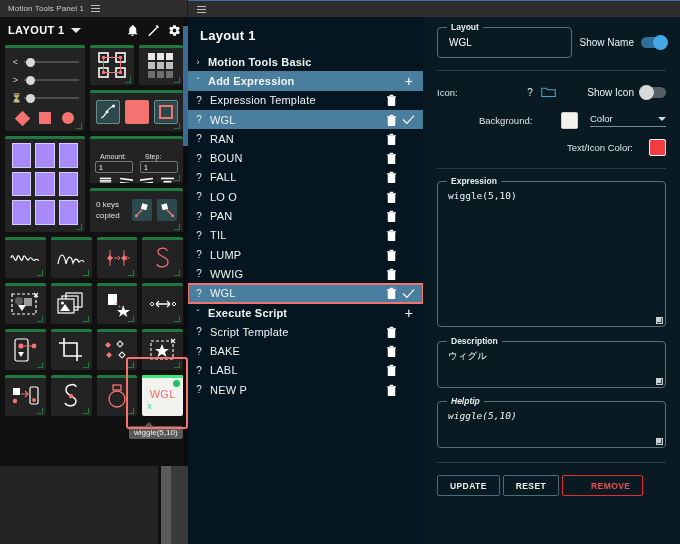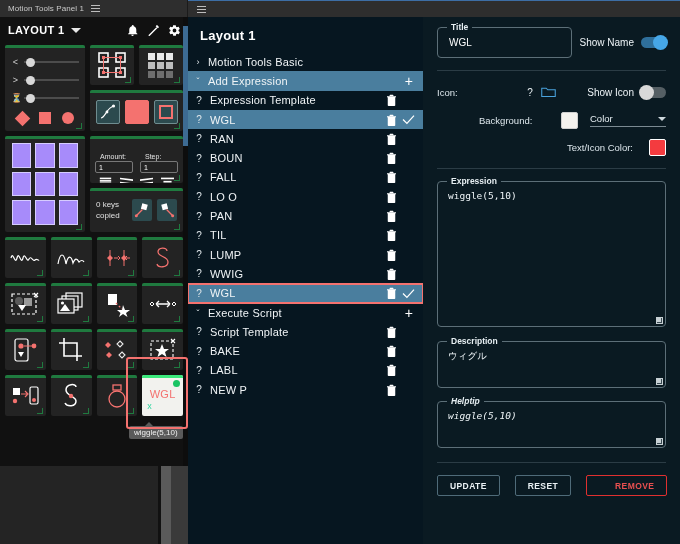--- a/index.html
+++ b/index.html
@@ -108,21 +108,21 @@
   .lp-scrollthumb { position:absolute; left:183px; top:26px; width:5px; height:120px; background:#3d6b93; }
 
   
   .mid-panel { position:absolute; left:188px; top:17px; width:235px; height:527px; background:#061620; overflow:hidden; }
   .mid-title { font-size:13px; font-weight:bold; color:#ffffff; padding:11px 0 9px 12px; letter-spacing:.3px; }
   .mlist { }
   .mrow { display:flex; align-items:center; height:19.3px; padding-right:8px; position:relative; }
   .mrow .chev { width:20px; text-align:center; color:#dfe7ea; font-size:9px; }
   .mrow .qm { width:22px; text-align:center; color:#dfe7ea; font-size:10px; }
   .mrow .lbl { font-size:11px; color:#f0f4f6; letter-spacing:.2px; flex:1; }
-  .mrow.group .lbl { font-weight:normal; }
+  .mrow.group .lbl { font-weight:bold; }
   .mrow.sel { background:#4a7e9e; }
   .plus { font-size:14px; color:#ffffff; line-height:10px; padding-right:2px; }
   .trash { width:11px; height:12px; margin-right:5px; }
   .check { width:13px; height:11px; }
   .mrow.redbox { outline:2px solid #f4726f; outline-offset:-1px; z-index:3; }
 
   
   .right-panel { position:absolute; left:423px; top:17px; width:257px; height:527px; background:#0a1a22; padding:10px 14px; }
   .fieldset { position:relative; border:1px solid #5c6f78; border-radius:4px; }
   .legend { position:absolute; left:9px; top:-6px; background:#0a1a22; padding:0 4px; font-size:8.5px; color:#e6eef2; font-weight:bold; }
@@ -142,21 +142,21 @@
   .folder-ic { width:15px; height:12px; }
   .swatch { width:17px; height:17px; border-radius:2px; border:1px solid #cfcfcf; }
   .swatch.white { background:#f4f2ee; }
   .swatch.red { background:#f43b3f; border-color:#ffffff; }
   .select { margin-left:12px; width:76px; border-bottom:1px solid #7b8a92; display:flex; align-items:center; font-size:9.5px; color:#e6eef2; padding-bottom:2px; }
   .select .sc { margin-left:auto; width:0;height:0;border-left:4px solid transparent;border-right:4px solid transparent;border-top:4px solid #cfd9de; }
   .ta { width:100%; position:relative; }
   .ta .inner { font-family:"DejaVu Sans Mono", monospace; font-size:9.5px; color:#eef4f7; padding:8px 0 0 10px; white-space:pre; }
   .ta .grip { position:absolute; right:2px; bottom:2px; width:7px; height:7px; background:#c7d0d4; }
   .ta .grip::after { content:""; position:absolute; right:1px; bottom:1px; width:4px;height:4px;border-right:1px solid #3a4a52;border-bottom:1px solid #3a4a52; }
-  .btnrow { display:flex; gap:15px; margin-top:12px; }
+  .btnrow { display:flex; gap:3px; margin-top:12px; }
   .btn { height:21px; padding:0 12px; border:1px solid #4f6b79; border-radius:2px; background:transparent;
     font-size:8.5px; font-weight:bold; color:#eaf1f4; letter-spacing:.4px; display:flex; align-items:center; }
   .btn.danger { border-color:#e03030; color:#e85050;padding-left:28px; }
   .jp { font-family:"DejaVu Sans", sans-serif; }
 </style>
 </head>
 <body>
 
 <div id="app">
 
@@ -674,21 +674,21 @@
           </svg>
           <span style="width:13px;display:inline-block"></span>
         </div>
       </div>
   </div>
 
   <div class="right-panel">
 
     <div class="flexrow">
       <div class="fieldset title-box">
-        <span class="legend">Title</span>
+        <span class="legend">Layout</span>
         <span class="title-val">WGL</span>
       </div>
       <div class="showname">
         <span>Show Name</span>
         <span class="toggle on">
             <span class="knob"></span>
           </span>
       </div>
     </div>
 

